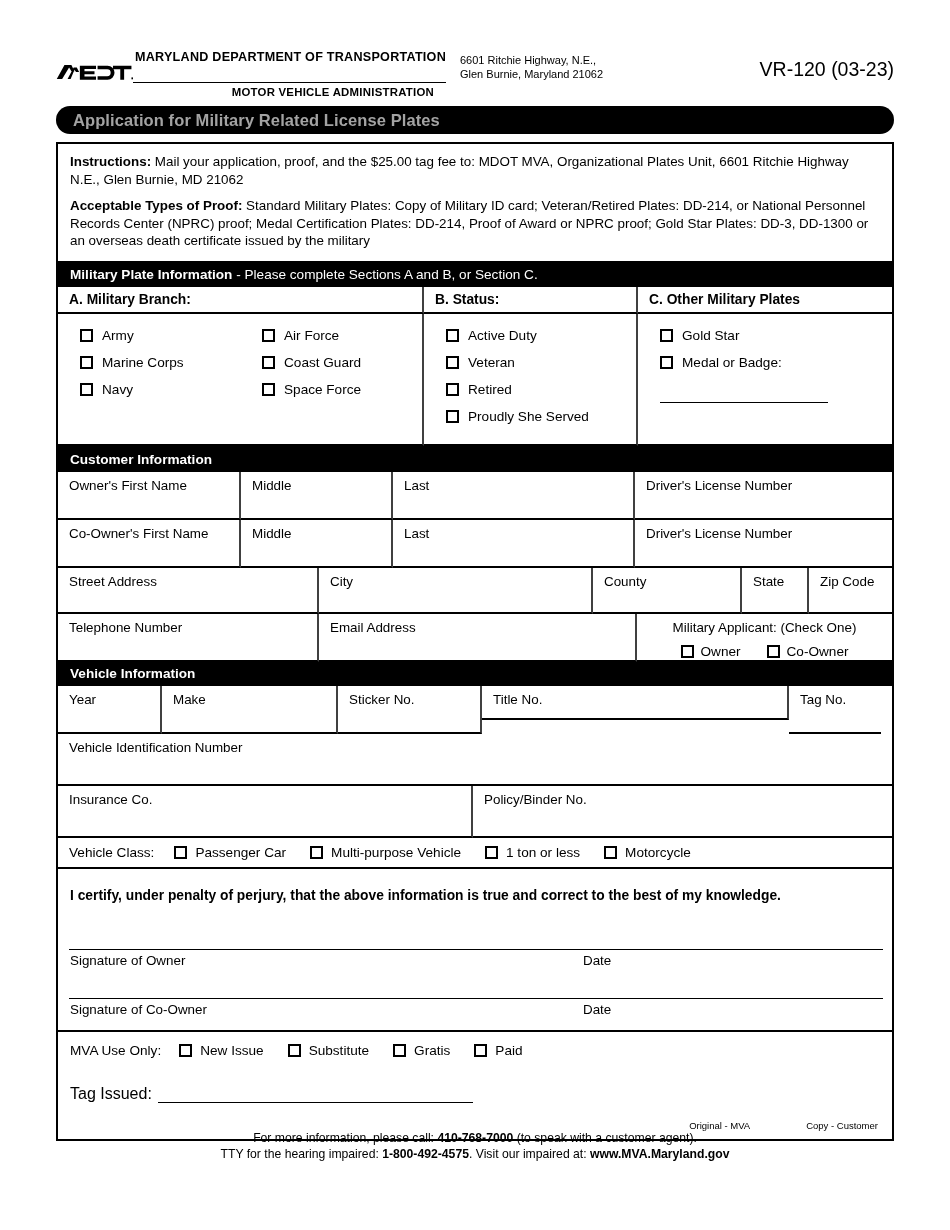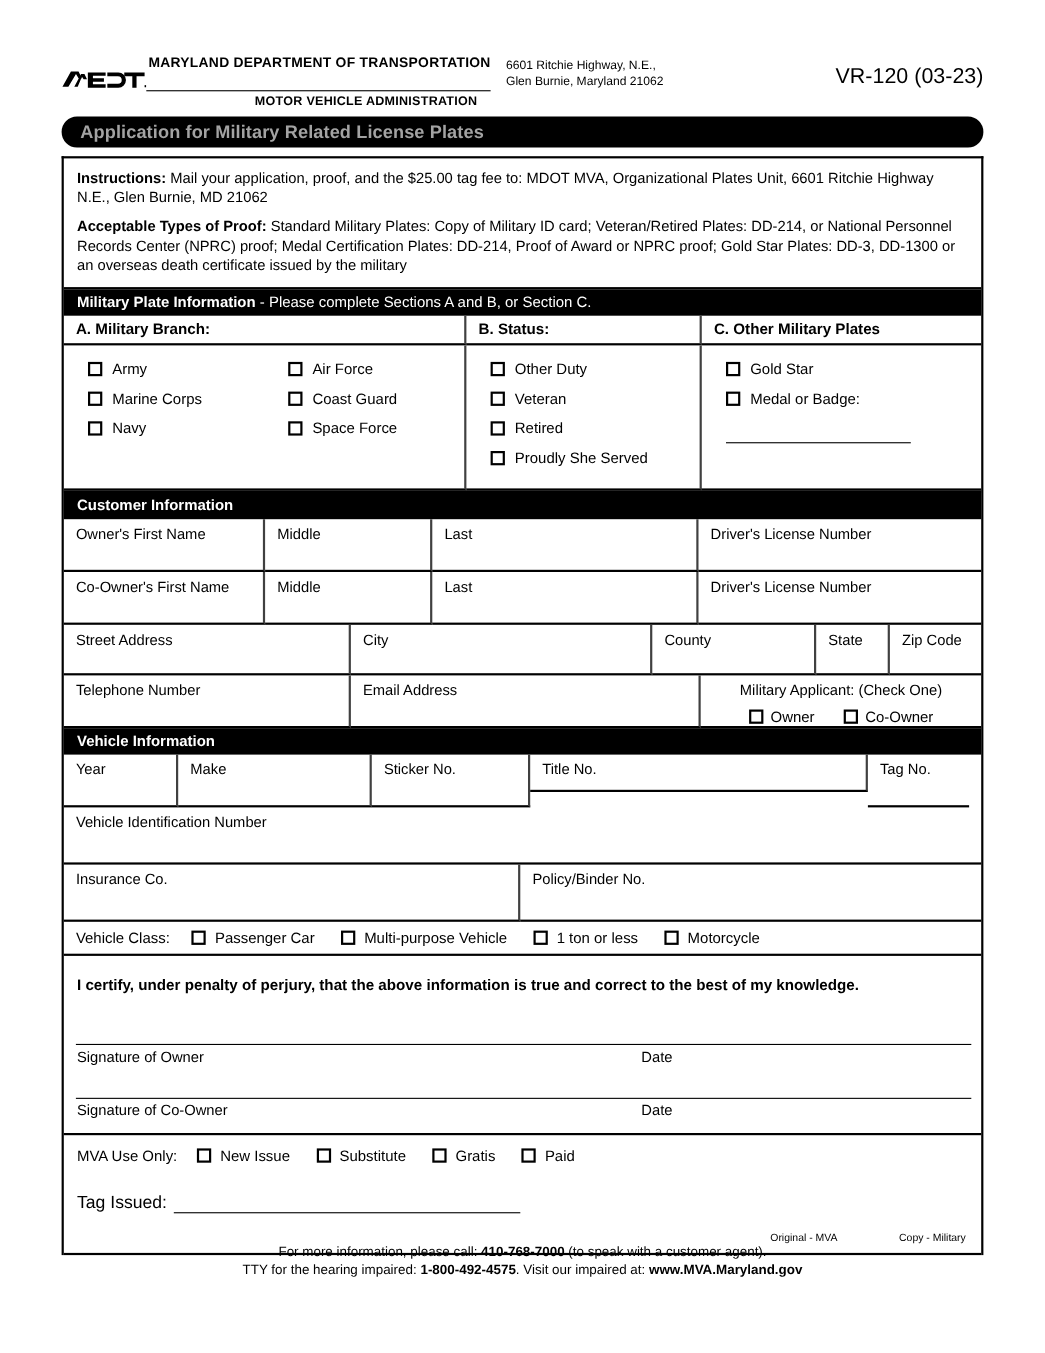--- a/index.html
+++ b/index.html
@@ -362,21 +362,21 @@
                 <span>Space Force</span>
               </div>
           </div>
         </div>
       </div>
 
       <div class="cell" style="width:214px;padding:0;">
         <div class="status-list">
           <div class="cbrow">
               <span class="cb"></span>
-              <span>Other Duty</span>
+              <span>Active Duty</span>
             </div>
           <div class="cbrow">
               <span class="cb"></span>
               <span>Veteran</span>
             </div>
           <div class="cbrow">
               <span class="cb"></span>
               <span>Retired</span>
             </div>
           <div class="cbrow">
@@ -513,21 +513,21 @@
             <span class="cb"></span>
             <span>Paid</span>
           </span>
       </div>
       <div class="tag-issued">
         <span>Tag Issued:</span>
         <span class="ul"></span>
       </div>
       <div class="copies">
         <span>Original - MVA</span>
-        <span>Copy - Military</span>
+        <span>Copy - Customer</span>
       </div>
     </div>
 
   </div>
 
   <div class="footer">
     <div><span>For more information, please call: </span><b>410-768-7000</b><span> (to speak with a customer agent).</span></div>
     <div><span>TTY for the hearing impaired: </span><b>1-800-492-4575</b><span>. Visit our impaired at: </span><b>www.MVA.Maryland.gov</b></div>
   </div>
 

